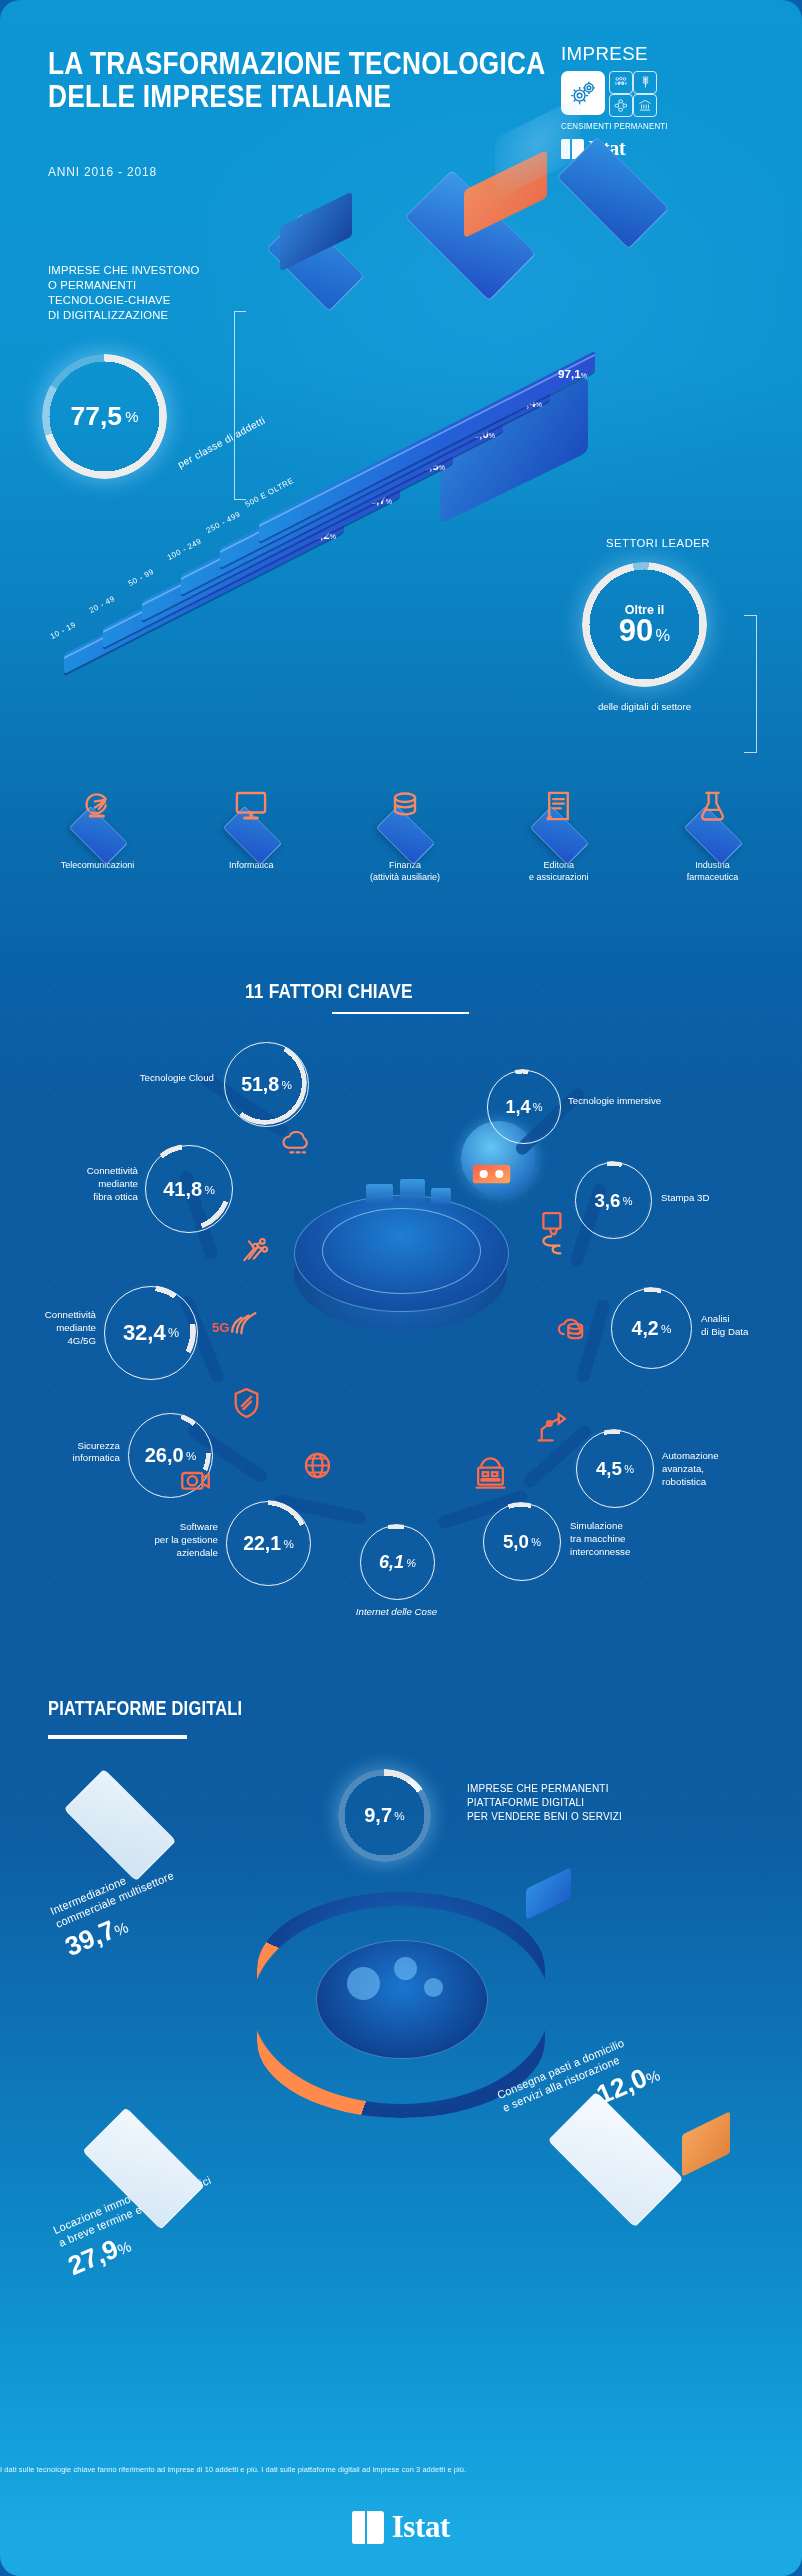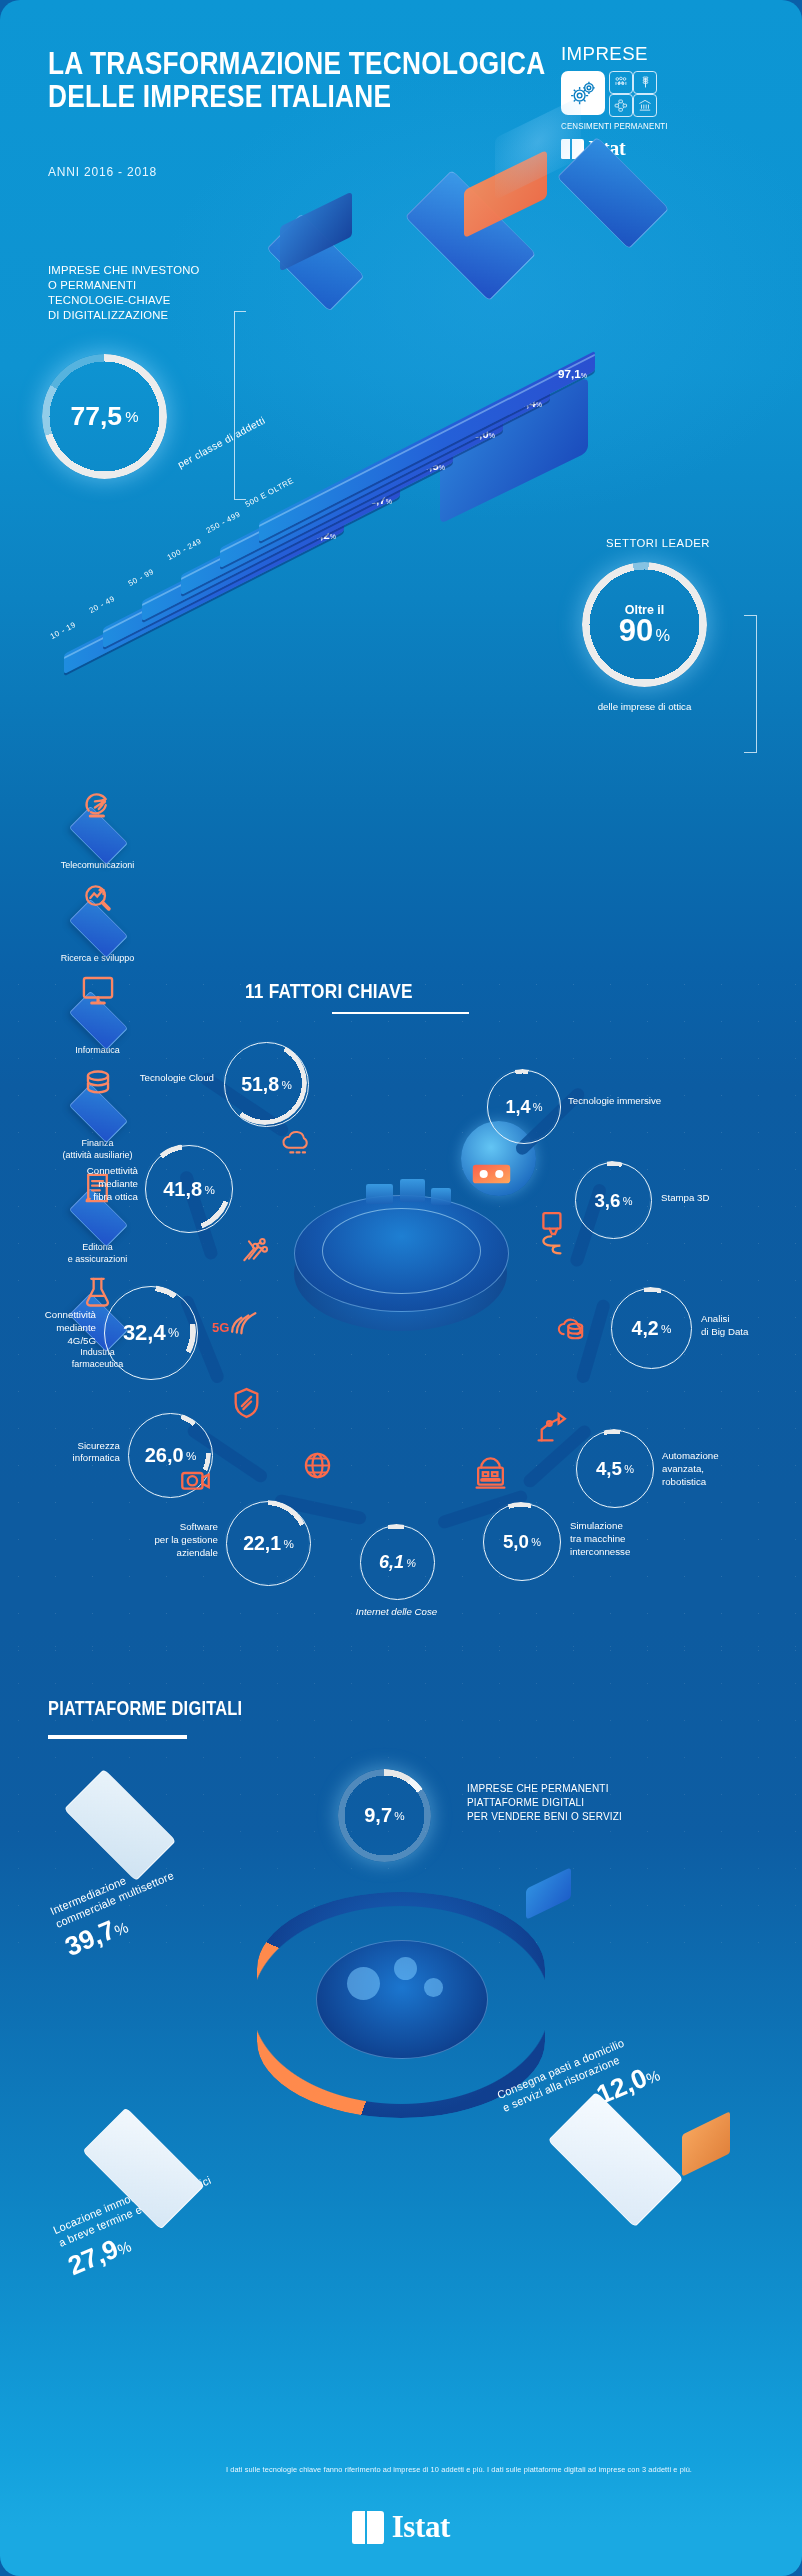--- a/index.html
+++ b/index.html
@@ -167,21 +167,21 @@
   #d90-num{font-size:31px;font-weight:700;line-height:1;}
   #d90-num .pc{font-size:16.4px;font-weight:400;margin-left:2.3px;}
   #settori-sub{left:545px;top:701px;width:199px;text-align:center;font-size:9.7px;color:#fff;}
   #settori-bracket{
     position:absolute;right:45px;top:615px;width:12.5px;height:136px;
     border-right:1.2px solid #d8ecf9;border-top:1.2px solid #d8ecf9;border-bottom:1.2px solid #d8ecf9;
     opacity:.85;
   }
 
   
-  #sectors{position:absolute;left:39px;top:779px;width:732px;display:flex;justify-content:space-between;flex-direction:column;}
+  #sectors{position:absolute;left:39px;top:779px;width:732px;display:flex;justify-content:space-between;}
   .sector{width:117px;text-align:center;}
   .sector .plate{
     position:relative;width:67px;height:67px;margin:0 auto;
   }
   .sector .plate .slab{
     position:absolute;left:7.8px;top:30px;width:51px;height:51px;
     background:linear-gradient(135deg,#2a7fd6 0%,#1f52c9 100%);
     border:0.8px solid rgba(160,215,255,.5);
     transform:rotate(45deg) scaleY(.58);border-radius:4.7px;
     box-shadow:0 4.7px 7.8px rgba(6,40,90,.35);
@@ -283,21 +283,21 @@
   .iso{position:absolute;}
   .iso .top{
     position:absolute;border-radius:6.2px;
     background:linear-gradient(135deg,#2f8ee0,#1d5ec9);
     border:0.8px solid rgba(170,220,255,.45);
     transform:rotate(45deg) scaleY(.56);
   }
 
   
   #foot-note{
-    position:absolute;left:0;top:2465px;width:692px;text-align:right;
+    position:absolute;left:0;top:2465px;width:692px;text-align:left;
     font-size:7.4px;color:#eaf7ff;letter-spacing:0.1px;
   }
   #foot-logo{
     position:absolute;left:0;top:2509px;width:802px;
     display:flex;align-items:center;justify-content:center;gap:7.8px;
   }
   #foot-logo .istat-mark i{background:#fff;}
   #foot-logo .istat-word{font-size:31px;}
 </style>
 </head>
@@ -445,55 +445,41 @@
   <div class="lbl" id="settori-title">SETTORI LEADER</div>
   <div class="donut" id="donut-90">
     <div class="ring"></div>
     <div class="inner">
       <span id="d90-pre">Oltre il</span>
       <span id="d90-num">
         <span>90</span><span class="pc">%</span>
       </span>
     </div>
   </div>
-  <div class="lbl" id="settori-sub">delle imprese di ottica</div>
+  <div class="lbl" id="settori-sub">delle digitali di settore</div>
   <div id="settori-bracket"></div>
 
   <div id="sectors">
 
     <div class="sector">
       <div class="plate">
         <div class="slab"></div>
         <div class="gl">
           <svg width="34" height="34" viewBox="0 0 44 44" fill="none" stroke="#fb8664" stroke-width="3" stroke-linecap="round">
             <path d="M10 28c-5-6-3-15 3-19s15-2 19 4"></path>
             <path d="M13 30c8 4 17-1 19-9"></path>
             <circle cx="29" cy="16" r="3.4" fill="#fb8664" stroke="none"></circle>
             <path d="M27 18 18 24M28 20l-5 6M26 15l-8 1"></path>
             <path d="M12 35h17" stroke-width="4"></path>
           </svg>
         </div>
       </div>
       <div class="cap">Telecomunicazioni</div>
     </div>
 
-    <div class="sector">
-      <div class="plate">
-        <div class="slab"></div>
-        <div class="gl">
-          <svg width="34" height="34" viewBox="0 0 44 44" fill="none" stroke="#fb8664" stroke-width="3" stroke-linecap="round">
-            <circle cx="19" cy="19" r="12"></circle>
-            <path d="M28 28l8 8" stroke-width="5"></path>
-            <path d="M12 22l5-6 4 4 7-8"></path>
-            <path d="M24 12h5v5"></path>
-          </svg>
-        </div>
-      </div>
-      <div class="cap">Ricerca e sviluppo</div>
-    </div>
 
     <div class="sector">
       <div class="plate">
         <div class="slab"></div>
         <div class="gl">
           <svg width="36" height="33" viewBox="0 0 46 42" fill="none" stroke="#fb8664" stroke-width="3" stroke-linecap="round">
             <rect x="5" y="5" width="36" height="25" rx="2.5"></rect>
             <path d="M23 30v5M15 37h16" stroke-width="4"></path>
           </svg>
         </div>

